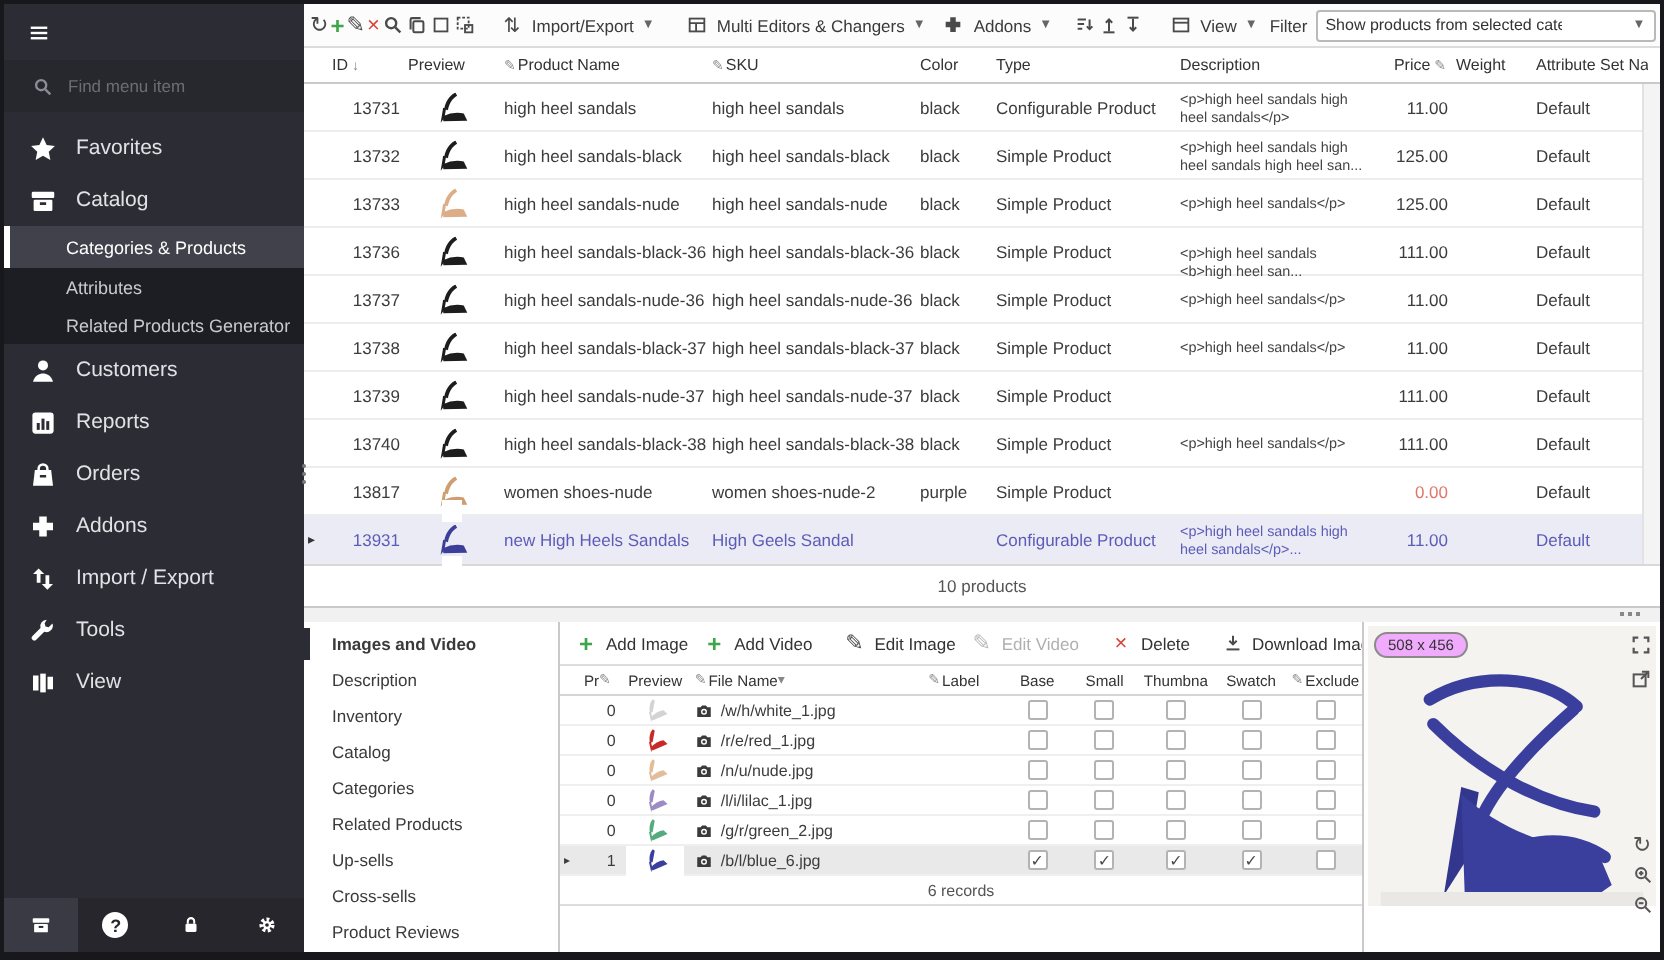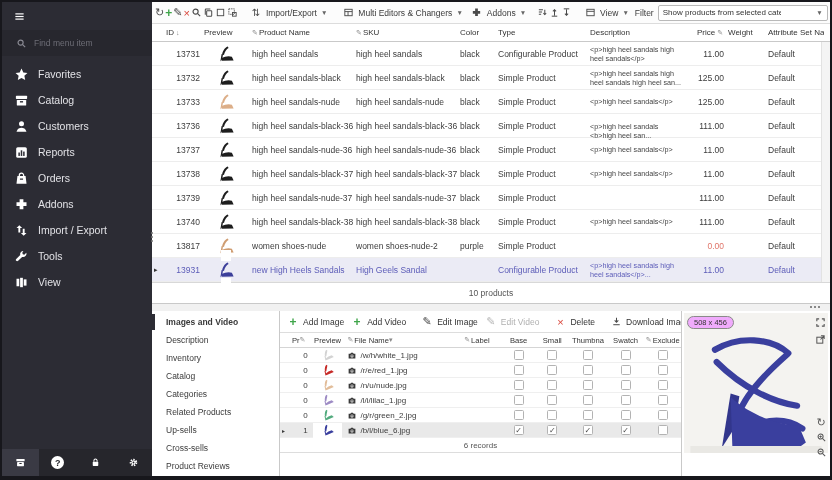--- a/index.html
+++ b/index.html
@@ -128,20 +128,25 @@
         <div class="sb-item">
           <span class="sb-ic">
             <svg viewBox="0 0 24 24" fill="#fff">
               <rect x="3" y="4.5" width="18" height="5" rx="1"></rect>
               <rect x="4.5" y="11" width="15" height="9" rx="1"></rect>
               <rect x="9.5" y="13" width="5" height="2.2" fill="#2c2c34"></rect>
             </svg>
           </span>
           <span>Catalog</span>
         </div>
+        <div class="sb-sub">
+          <div class="sb-subitem sel">Categories &amp; Products</div>
+          <div class="sb-subitem">Attributes</div>
+          <div class="sb-subitem">Related Products Generator</div>
+        </div>
         <div class="sb-item">
           <span class="sb-ic">
             <svg viewBox="0 0 24 24" fill="#fff">
               <circle cx="12" cy="7.5" r="4"></circle>
               <path d="M4 20.5c1.5-5 5-6.5 8-6.5s6.5 1.5 8 6.5z"></path>
             </svg>
           </span>
           <span>Customers</span>
         </div>
         <div class="sb-item">

